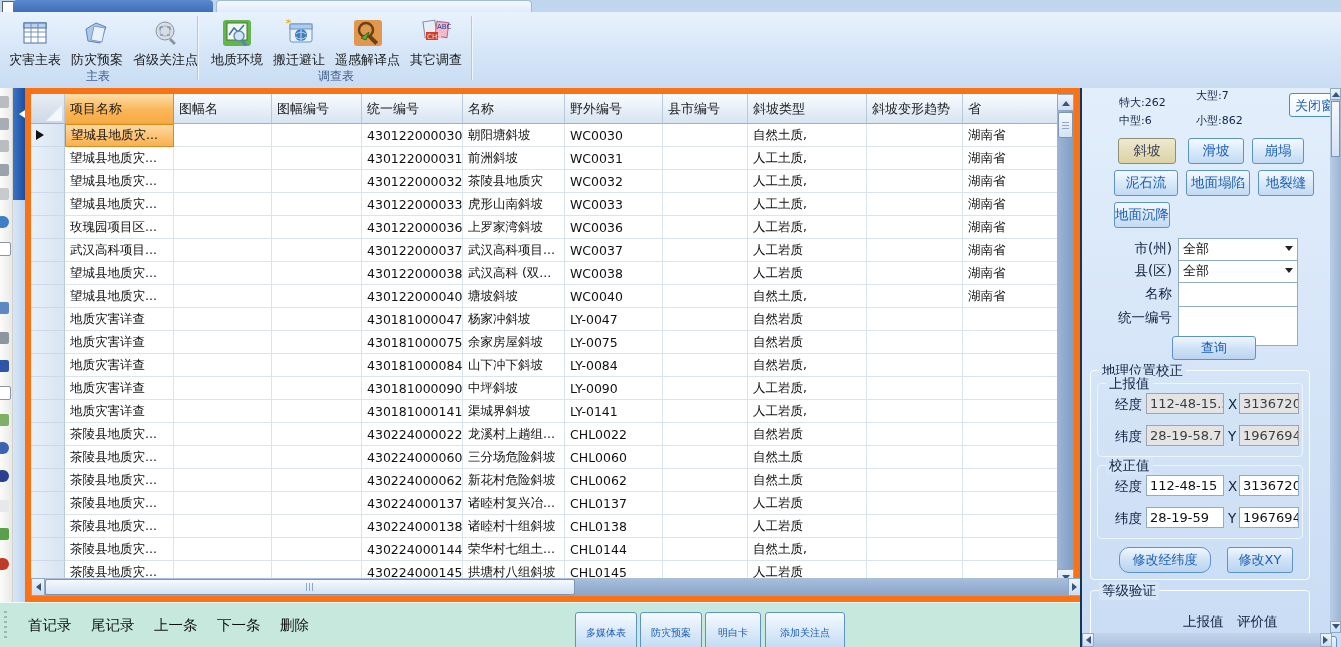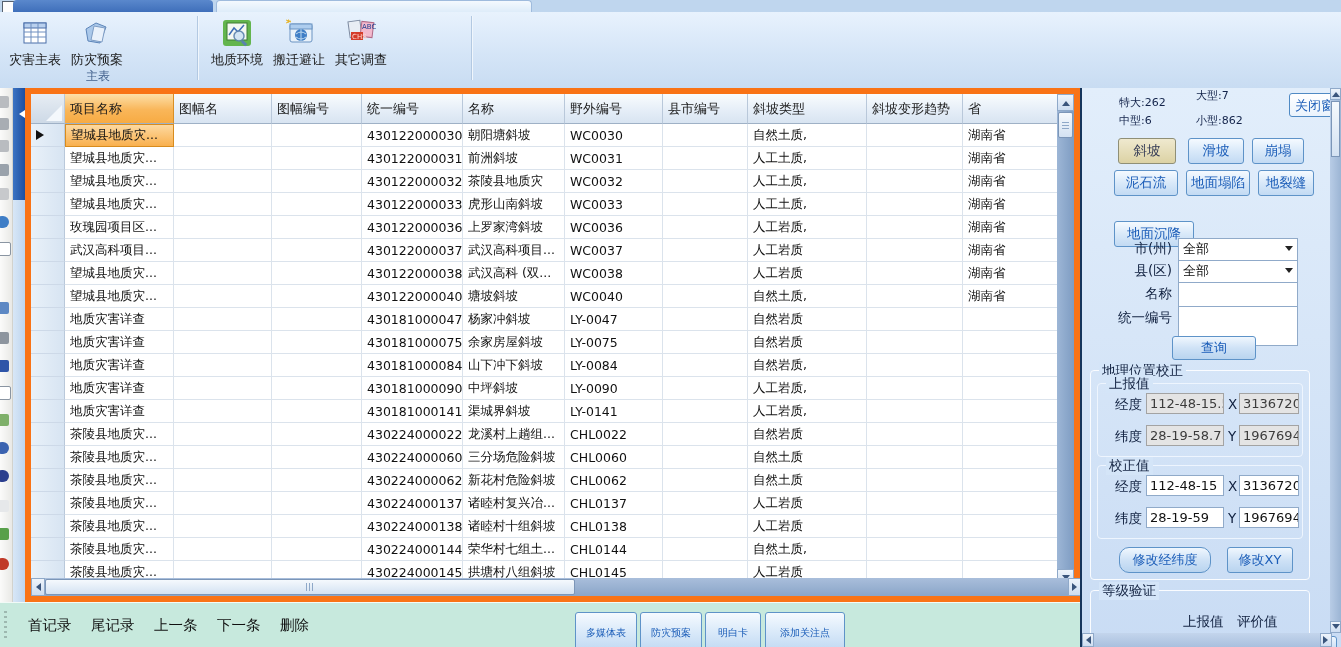--- a/index.html
+++ b/index.html
@@ -121,20 +121,31 @@
         </div>
         <div class="rbtn">
           <span class="ricon">
             <svg width="30" height="28">
                 <path d="M4 10 L14 4 L24 8 L18 24 L6 22 Z" fill="#aac8ea" stroke="#5c84b8"></path>
                 <path d="M12 7 L23 9 L20 23 L9 21 Z" fill="#e9f1fb" stroke="#7d9cc4"></path>
               </svg>
           </span>
           <span class="rlabel">防灾预案</span>
         </div>
+        <div class="rbtn">
+          <span class="ricon">
+            <svg width="30" height="30">
+                <circle cx="14" cy="13" r="9" fill="#d7dde3" stroke="#8a959f"></circle>
+                <circle cx="14" cy="13" r="5" fill="none" stroke="#aab4bd"></circle>
+                <path d="M9 9h3M9 9v3M19 9h-3M19 9v3M9 17v-0M9 17h3M19 17h-3" stroke="#5a7fae" fill="none"></path>
+                <rect x="20" y="20" width="7" height="3" transform="rotate(45 20 20)" fill="#8a959f"></rect>
+              </svg>
+          </span>
+          <span class="rlabel">省级关注点</span>
+        </div>
       </div>
       <div class="rgroup-label">主表</div>
     </div>
     <div class="rgroup-sep" style="left:197px;"></div>
 
     <div class="rgroup" style="left:202px;width:268px;">
       <div class="rgroup-btns">
         <div class="rbtn">
           <span class="ricon">
             <svg width="30" height="30">
@@ -155,30 +166,42 @@
                 <rect x="6" y="6" width="22" height="5" fill="#aecdee" stroke="#6a93c2"></rect>
                 <circle cx="17" cy="17" r="6" fill="#3f7ec6"></circle>
                 <path d="M12 16 q5 -4 10 0 M12 19 q5 4 10 0 M17 11 v12" stroke="#bcd8ef" fill="none"></path>
               </svg>
           </span>
           <span class="rlabel">搬迁避让</span>
         </div>
         <div class="rbtn">
           <span class="ricon">
             <svg width="30" height="30">
+                <rect x="1" y="2" width="28" height="26" rx="3" fill="#e0984e"></rect>
+                <circle cx="13" cy="12" r="7" fill="none" stroke="#6d4013" stroke-width="2.5"></circle>
+                <rect x="18" y="17" width="10" height="4" transform="rotate(45 18 17)" fill="#6d4013"></rect>
+                <path d="M8 20 L16 14 L13 22 Z" fill="#5fae3f" stroke="#2f6e1d"></path>
+              </svg>
+          </span>
+          <span class="rlabel">遥感解译点</span>
+        </div>
+        <div class="rbtn">
+          <span class="ricon">
+            <svg width="30" height="30">
                 <rect x="3" y="3" width="12" height="16" fill="#e8edf4" stroke="#7d8aa0" transform="rotate(-8 9 11)"></rect>
                 <rect x="15" y="4" width="12" height="15" fill="#f2b9cd" stroke="#b06a87" transform="rotate(7 21 11)"></rect>
                 <text x="16" y="11" font-size="7" fill="#1d3f8f" font-family="DejaVu Sans">ABC</text>
                 <rect x="5" y="14" width="12" height="8" fill="#d43c2a"></rect>
                 <text x="6" y="21" font-size="7" fill="#ffd9d2" font-family="DejaVu Sans">CHS</text>
               </svg>
           </span>
           <span class="rlabel">其它调查</span>
         </div>
       </div>
+      <div class="rgroup-label">调查表</div>
     </div>
     <div class="rgroup-sep" style="left:471px;"></div>
   </div>
 
   <div id="leftbar">
     <div class="lic" style="top:8px;background:#b9bcc0;"></div>
     <div class="lic" style="top:30px;background:#a8adb3;"></div>
     <div class="lic" style="top:52px;background:#b9bcc0;"></div>
     <div class="lic" style="top:76px;background:#9aa2ab;"></div>
     <div class="lic" style="top:100px;background:#c7c9cc;"></div>
@@ -510,21 +533,21 @@
     <span class="stat" style="left:114px;top:25px;">小型:862</span>
     <div id="closebtn">关闭窗口</div>
 
     <div id="typebtns">
         <div class="typebtn typebtn-active" style="left: 36px; top: 50px; width: 58px;">斜坡</div>
         <div class="typebtn" style="left: 106px; top: 50px; width: 56px;">滑坡</div>
         <div class="typebtn" style="left: 170px; top: 50px; width: 52px;">崩塌</div>
         <div class="typebtn" style="left: 32px; top: 82px; width: 64px;">泥石流</div>
         <div class="typebtn" style="left: 104px; top: 82px; width: 64px;">地面塌陷</div>
         <div class="typebtn" style="left: 176px; top: 82px; width: 56px;">地裂缝</div>
-        <div class="typebtn" style="left: 32px; top: 114px; width: 80px; margin-top: 19px;">地面沉降</div>
+        <div class="typebtn" style="left: 32px; top: 114px; width: 56px;">地面沉降</div>
       </div>
 
     <span class="plabel" style="left:28px;top:152px;width:62px;">市(州)</span>
     <div class="combo" style="left:96px;top:150px;width:120px;">
       <span class="cval">全部</span>
         <span class="carrow"></span>
     </div>
     <span class="plabel" style="left:28px;top:174px;width:62px;">县(区)</span>
     <div class="combo" style="left:96px;top:172px;width:120px;">
       <span class="cval">全部</span>

